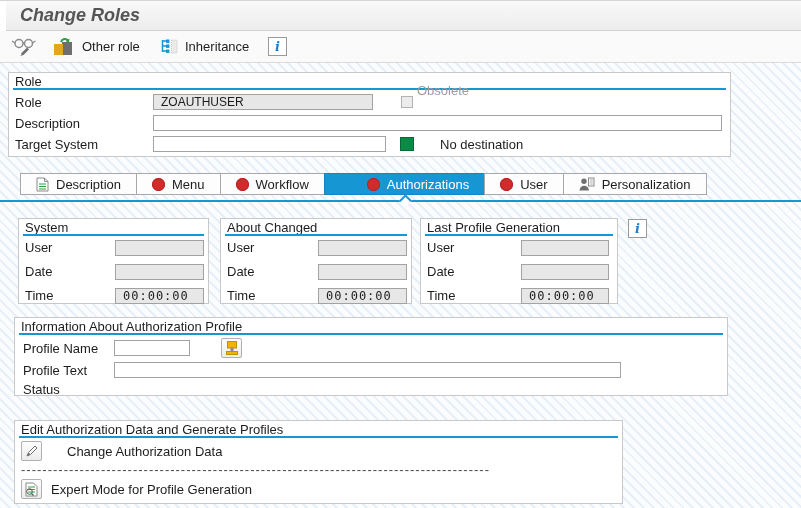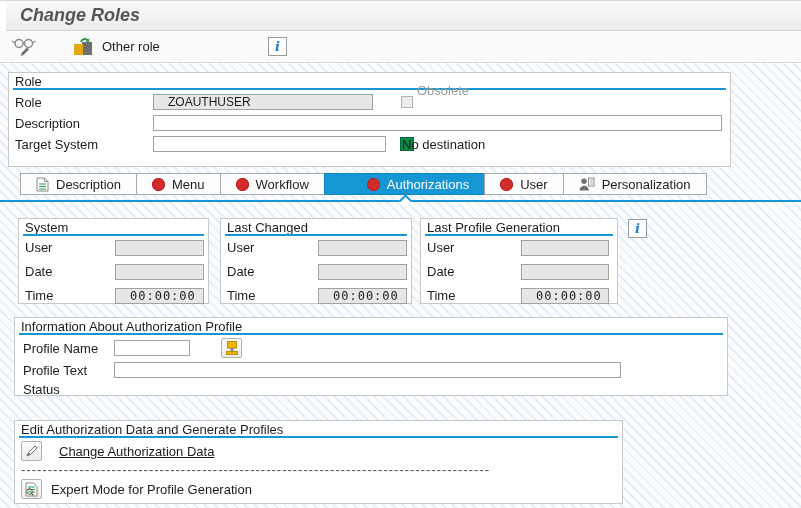--- a/index.html
+++ b/index.html
@@ -22,21 +22,21 @@
   
   .bg-stripes{position:absolute;left:0;top:62px;width:801px;height:446px;
     background-color:#fbfcfe;
     background-image:repeating-linear-gradient(45deg,rgba(198,220,239,.38) 0px,rgba(198,220,239,.38) 2px,rgba(255,255,255,0) 2px,rgba(255,255,255,0) 7px);}
   
   .gbox{position:absolute;background:#ffffff;border:1px solid #c8c8c8;box-sizing:border-box;}
   .gbox-header{position:absolute;left:6px;top:1px;font-size:13px;line-height:15px;color:#1d1d1d;white-space:nowrap;}
   .gbox-rule{position:absolute;left:4px;right:4px;top:15px;height:2px;background:var(--accent,#1697d4);}
   .lbl{position:absolute;font-size:13px;line-height:16px;white-space:nowrap;}
   .fld{position:absolute;height:16px;border:1px solid #a2a2a2;background:#ffffff;
-    font-size:12px;line-height:15px;padding:0 14px;box-sizing:border-box;white-space:nowrap;overflow:hidden;}
+    font-size:12px;line-height:15px;padding:0 7px;box-sizing:border-box;white-space:nowrap;overflow:hidden;}
   .fld.ro{background:#e7e7e7;}
   .fld.mono{font-family:"DejaVu Sans Mono",monospace;letter-spacing:1px;}
   .cbox{position:absolute;width:12px;height:12px;border:1px solid #b3b3b3;background:#ececec;box-sizing:border-box;}
   .dim{color:#9c9c9c;}
   .gsq{position:absolute;width:14px;height:14px;background:var(--green,#0b8a45);border:1px solid #07693a;box-sizing:border-box;}
   
   .tabstrip{position:absolute;left:20px;top:172px;height:22px;display:flex;}
   .tab{display:flex;align-items:center;gap:7px;padding:0 15px;height:22px;margin-left:-1px;
     border:1px solid #a8a8a8;background:#fdfdfd;box-sizing:border-box;font-size:13px;cursor:default;white-space:nowrap;}
   .tab:first-child{margin-left:0;}
@@ -63,55 +63,66 @@
   <div class="toolbar">
     <button class="tb-btn" style="left:11px;">
       <svg width="27" height="21" viewBox="0 0 27 21">
         <circle cx="8" cy="7.5" r="4" fill="none" stroke="#8b8b8b" stroke-width="1.5"></circle>
         <circle cx="17.5" cy="7.5" r="4" fill="none" stroke="#8b8b8b" stroke-width="1.5"></circle>
         <path d="M12 7 h1.6 M4 7 L1 5 M21.5 7 L24.5 5" fill="none" stroke="#8b8b8b" stroke-width="1.3"></path>
         <path d="M11 18.5 L17 12.5" stroke="#6e6e6e" stroke-width="2.6"></path>
         <path d="M9.5 20 L11.5 19.2 L10.3 18 Z" fill="#6e6e6e"></path>
       </svg>
     </button>
-    <button class="tb-btn" style="left:72px;">
+    <button class="tb-btn" style="left:52px;">
       <svg width="23" height="21" viewBox="0 0 23 21">
         <rect x="10" y="6" width="10" height="13" fill="#6f6f6f"></rect>
         <rect x="2" y="8" width="9" height="11" fill="#e2a912"></rect>
         <path d="M9 6 C10 2.5, 14 2, 16 4.5" fill="none" stroke="#2f9e44" stroke-width="2"></path>
         <path d="M17.5 2.5 L17 7 L13.5 5 Z" fill="#2f9e44"></path>
       </svg>
       <span>Other role</span>
     </button>
+    <button class="tb-btn" style="left:159px;">
+      <svg width="19" height="17" viewBox="0 0 19 17">
+        <path d="M3.5 2 V14" stroke="#1697d4" stroke-width="1.5"></path>
+        <path d="M3.5 3 H7 M3.5 8 H7 M3.5 13 H7" stroke="#1697d4" stroke-width="1.5"></path>
+        <rect x="7" y="1.5" width="3.4" height="3.4" fill="#1697d4"></rect>
+        <rect x="7" y="6.5" width="3.4" height="3.4" fill="#1697d4"></rect>
+        <rect x="7" y="11.5" width="3.4" height="3.4" fill="#1697d4"></rect>
+        <rect x="12.5" y="2" width="5.5" height="13" fill="#eaeaea" stroke="#bdbdbd" stroke-width="0.8" stroke-dasharray="1,1"></rect>
+      </svg>
+      <span>Inheritance</span>
+    </button>
     <button class="tb-btn" style="left:268px;">
       <span class="info-box">
           <span class="info-glyph">i</span>
         </span>
     </button>
   </div>
 
   <div class="bg-stripes"></div>
 
-  <div class="gbox" style="left:8px;top:71px;width:723px;height:95px;">
+  <div class="gbox" style="left:8px;top:71px;width:723px;height:85px;">
     <span class="gbox-header">Role</span>
     <div class="gbox-rule"></div>
 
     <span class="lbl" style="left:6px;top:22px;">Role</span>
     <div class="fld ro" style="left:144px;top:21px;width:220px;">ZOAUTHUSER</div>
 
     <span class="cbox" style="left:392px;top:23px;"></span>
     <span class="lbl dim" style="left:408px;top:10px;">Obsolete</span>
 
     <span class="lbl" style="left:6px;top:43px;">Description</span>
     <div class="fld" style="left:144px;top:42px;width:569px;"></div>
 
     <span class="lbl" style="left:6px;top:64px;">Target System</span>
     <div class="fld" style="left:144px;top:63px;width:233px;"></div>
     <span class="gsq" style="left:391px;top:64px;"></span>
-    <span class="lbl" style="left:393px;top:64px;">No destination</span>
+    <span class="lbl" style="left:431px;top:64px;">No destination</span>
   </div>
 
   <div class="tabstrip">
     <div class="tab">
       <svg width="13" height="15" viewBox="0 0 13 15">
         <path d="M1 1 h7.5 l3.5 3.5 V14 H1 Z" fill="#ffffff" stroke="#8a8a8a"></path>
         <path d="M8.5 1 V4.5 H12" fill="none" stroke="#8a8a8a"></path>
         <path d="M3 7 h7 M3 9.5 h7 M3 12 h7" stroke="#2f9e44" stroke-width="1.1"></path>
       </svg>
       <span>Description</span>
@@ -150,21 +161,21 @@
     <div class="gbox-rule"></div>
     <span class="lbl" style="left:6px;top:21px;">User</span>
     <div class="fld ro" style="left:96px;top:21px;width:89px;"></div>
     <span class="lbl" style="left:6px;top:45px;">Date</span>
     <div class="fld ro" style="left:96px;top:45px;width:89px;"></div>
     <span class="lbl" style="left:6px;top:69px;">Time</span>
     <div class="fld ro mono" style="left:96px;top:69px;width:89px;">00:00:00</div>
   </div>
 
   <div class="gbox" style="left:220px;top:217px;width:192px;height:86px;">
-    <span class="gbox-header">Last Changed</span>
+    <span class="gbox-header">About Changed</span>
     <div class="gbox-rule"></div>
     <span class="lbl" style="left:6px;top:21px;">User</span>
     <div class="fld ro" style="left:97px;top:21px;width:89px;"></div>
     <span class="lbl" style="left:6px;top:45px;">Date</span>
     <div class="fld ro" style="left:97px;top:45px;width:89px;"></div>
     <span class="lbl" style="left:6px;top:69px;">Time</span>
     <div class="fld ro mono" style="left:97px;top:69px;width:89px;">00:00:00</div>
   </div>
 
   <div class="gbox" style="left:420px;top:217px;width:198px;height:86px;">
@@ -207,21 +218,21 @@
   <div class="gbox" style="left:14px;top:419px;width:609px;height:84px;">
     <span class="gbox-header">Edit Authorization Data and Generate Profiles</span>
     <div class="gbox-rule"></div>
 
     <button class="icon-btn" style="left:6px;top:20px;">
       <svg width="14" height="14" viewBox="0 0 14 14">
         <path d="M2 12 L3.6 8.4 L10 2 L12 4 L5.6 10.4 Z" fill="#ffffff" stroke="#6f6f6f"></path>
         <path d="M2 12 L3.6 8.4 L5.6 10.4 Z" fill="#6f6f6f"></path>
       </svg>
     </button>
-    <span class="lbl" style="left:44px;top:23px;text-decoration:underline;">Change Authorization Data</span>
+    <span class="lbl" style="left:52px;top:23px;">Change Authorization Data</span>
 
     <div class="sep-dashes" style="left:6px;top:41px;width:502px;">----------------------------------------------------------------------------------------</div>
 
     <button class="icon-btn" style="left:6px;top:58px;">
       <svg width="13" height="15" viewBox="0 0 13 15">
         <path d="M1 1 h7.5 l3.5 3.5 V14 H1 Z" fill="#ffffff" stroke="#8a8a8a"></path>
         <path d="M3 5 h7 M3 7.5 h7 M3 10 h7" stroke="#2f9e44" stroke-width="1.1"></path>
         <circle cx="4.5" cy="9.5" r="2.8" fill="none" stroke="#555555"></circle>
         <path d="M6.5 11.5 L8.5 13.5" stroke="#555555" stroke-width="1.2"></path>
       </svg>

